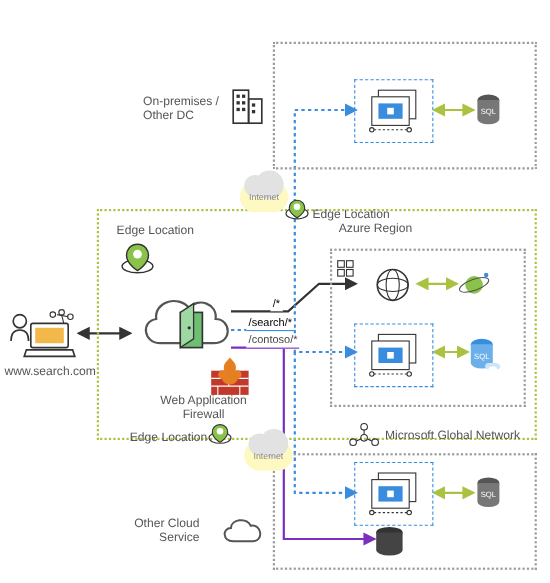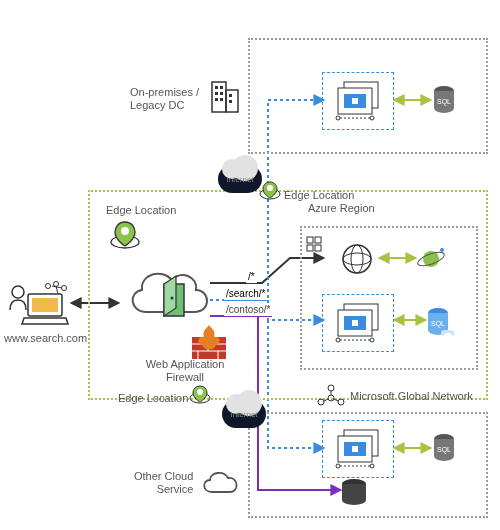--- a/index.html
+++ b/index.html
@@ -35,21 +35,21 @@
     color: #000;
     border-bottom: 1px solid #333;
     padding: 0 2px 1px 2px;
     background: #fff;
   }
   .path-label.purple { border-bottom-color: #7b2fbf; color: #444; }
   .path-label.blue { border-bottom-color: #3a8dde; }
   .internet-cloud {
     position: absolute;
     width: 44px; height: 28px;
-    background: #0f172a;
+    background: #fef9c3;
     border-radius: 14px;
     color: #888; font-size: 8px;
     display: flex; align-items: center; justify-content: center;
   }
   .internet-cloud::before, .internet-cloud::after {
     content: ""; position: absolute; background: #e2e2e2; border-radius: 50%;
   }
   .internet-cloud::before { width: 20px; height: 20px; left: 4px; top: -6px; }
   .internet-cloud::after { width: 26px; height: 26px; right: 4px; top: -10px; }
 </style>
@@ -116,21 +116,21 @@
     <circle cx="48" cy="4" r="2.5" fill="none" stroke="#333"></circle>
     <circle cx="56" cy="8" r="2.5" fill="none" stroke="#333"></circle>
     <circle cx="40" cy="6" r="2.5" fill="none" stroke="#333"></circle>
     <line x1="44" y1="6" x2="54" y2="8" stroke="#333"></line>
     <line x1="48" y1="6" x2="50" y2="14" stroke="#333"></line>
   </svg>
 </span>
 <div class="label" style="left:4px;top:332px;">www.search.com</div>
 
 <div class="label" style="left:130px;top:86px;white-space:pre;">On-premises /
-Legacy DC</div>
+Other DC</div>
 <span class="icon" style="left:206px;top:76px;">
   <svg width="38" height="40" viewBox="0 0 38 40">
     <rect x="6" y="6" width="14" height="30" fill="none" stroke="#333" stroke-width="1.5"></rect>
     <rect x="20" y="14" width="12" height="22" fill="none" stroke="#333" stroke-width="1.5"></rect>
     <rect x="9" y="10" width="3" height="3" fill="#333"></rect>
       <rect x="14" y="10" width="3" height="3" fill="#333"></rect>
     <rect x="9" y="16" width="3" height="3" fill="#333"></rect>
       <rect x="14" y="16" width="3" height="3" fill="#333"></rect>
     <rect x="9" y="22" width="3" height="3" fill="#333"></rect>
       <rect x="14" y="22" width="3" height="3" fill="#333"></rect>
@@ -286,21 +286,21 @@
 </span>
 <div class="label" style="left:350px;top:390px;text-align:center;">Microsoft Global Network</div>
 
 <div class="internet-cloud" style="left:218px;top:165px;">
     <span style="position:relative;z-index:1;">Internet</span>
   </div>
 <div class="internet-cloud" style="left:222px;top:400px;">
     <span style="position:relative;z-index:1;">Internet</span>
   </div>
 
-<div class="label" style="left:134px;top:470px;white-space:pre;text-align:right;">Other Cloud
+<div class="label" style="left:122px;top:470px;white-space:pre;text-align:right;">Other Cloud
 Service</div>
 <span class="icon" style="left:198px;top:468px;">
   <svg width="44" height="30">
       <path d="M14 24 C4 24 4 12 12 12 C12 4 26 2 30 10 C40 8 42 24 32 24 Z" fill="#fff" stroke="#555" stroke-width="1.8"></path>
     </svg>
 </span>
 
 <span class="icon" style="left:340px;top:478px;">
   <svg width="28" height="30">
       <ellipse cx="14" cy="6" rx="12" ry="5" fill="#333"></ellipse>

